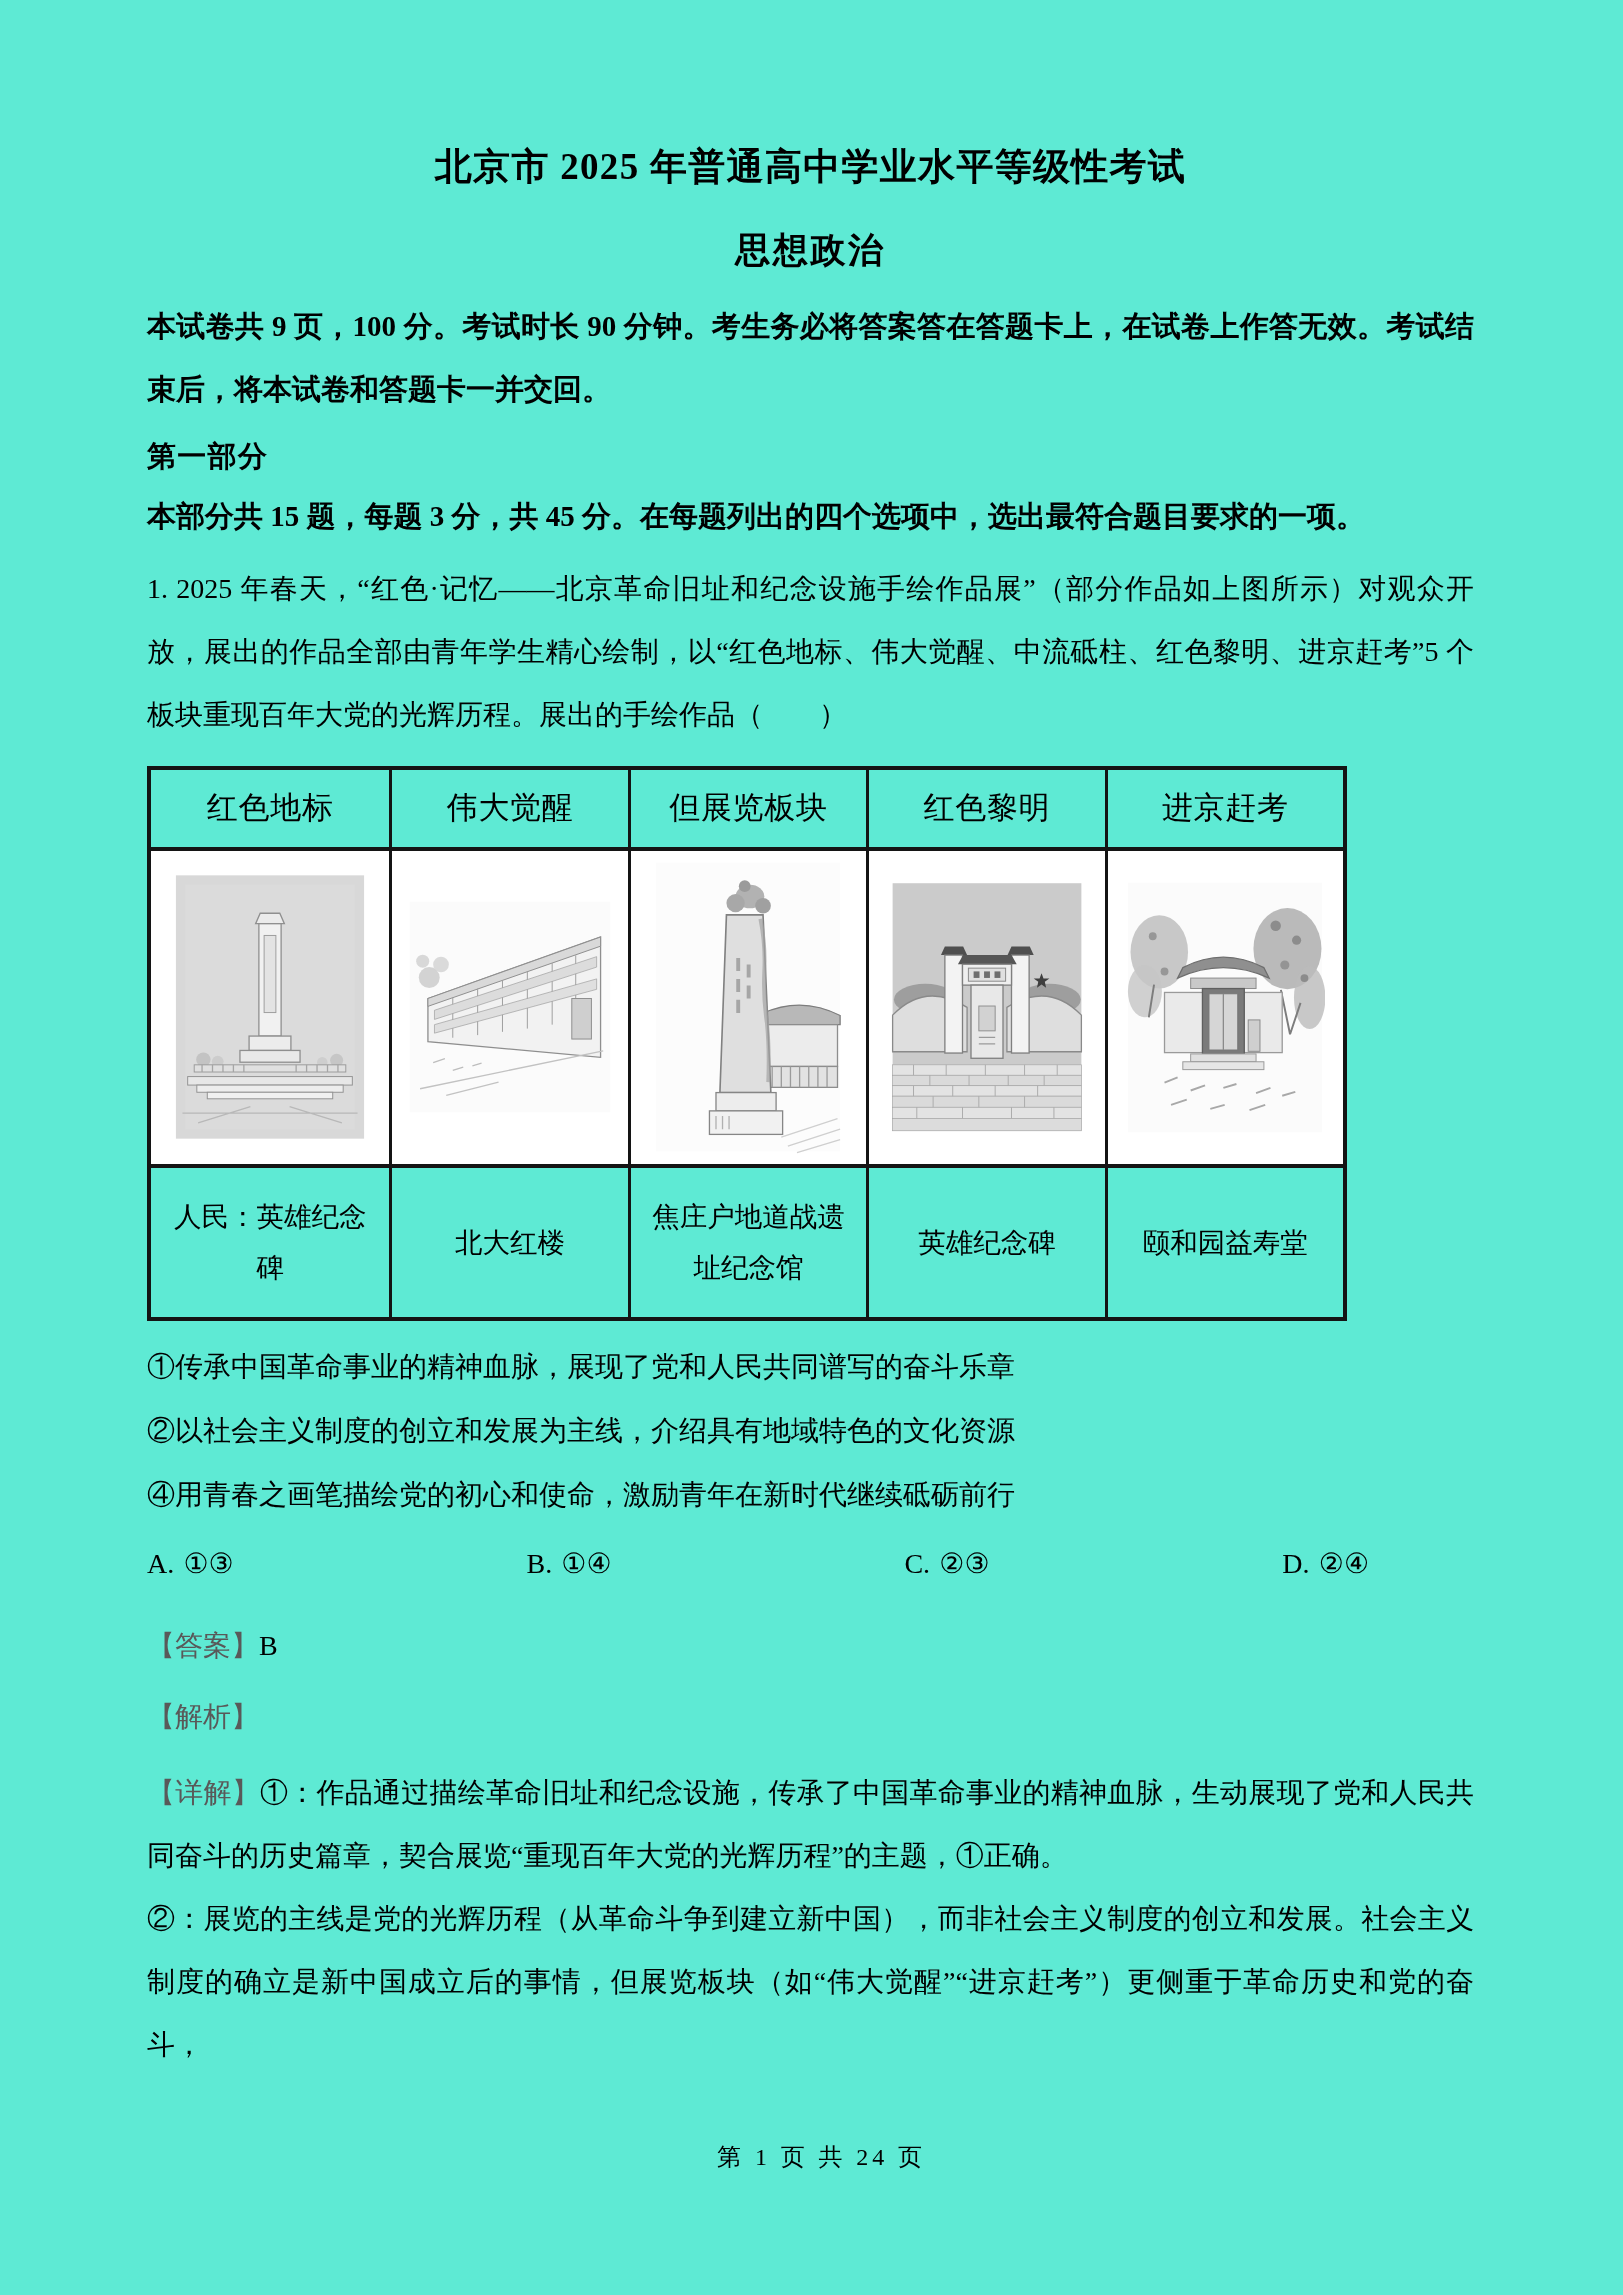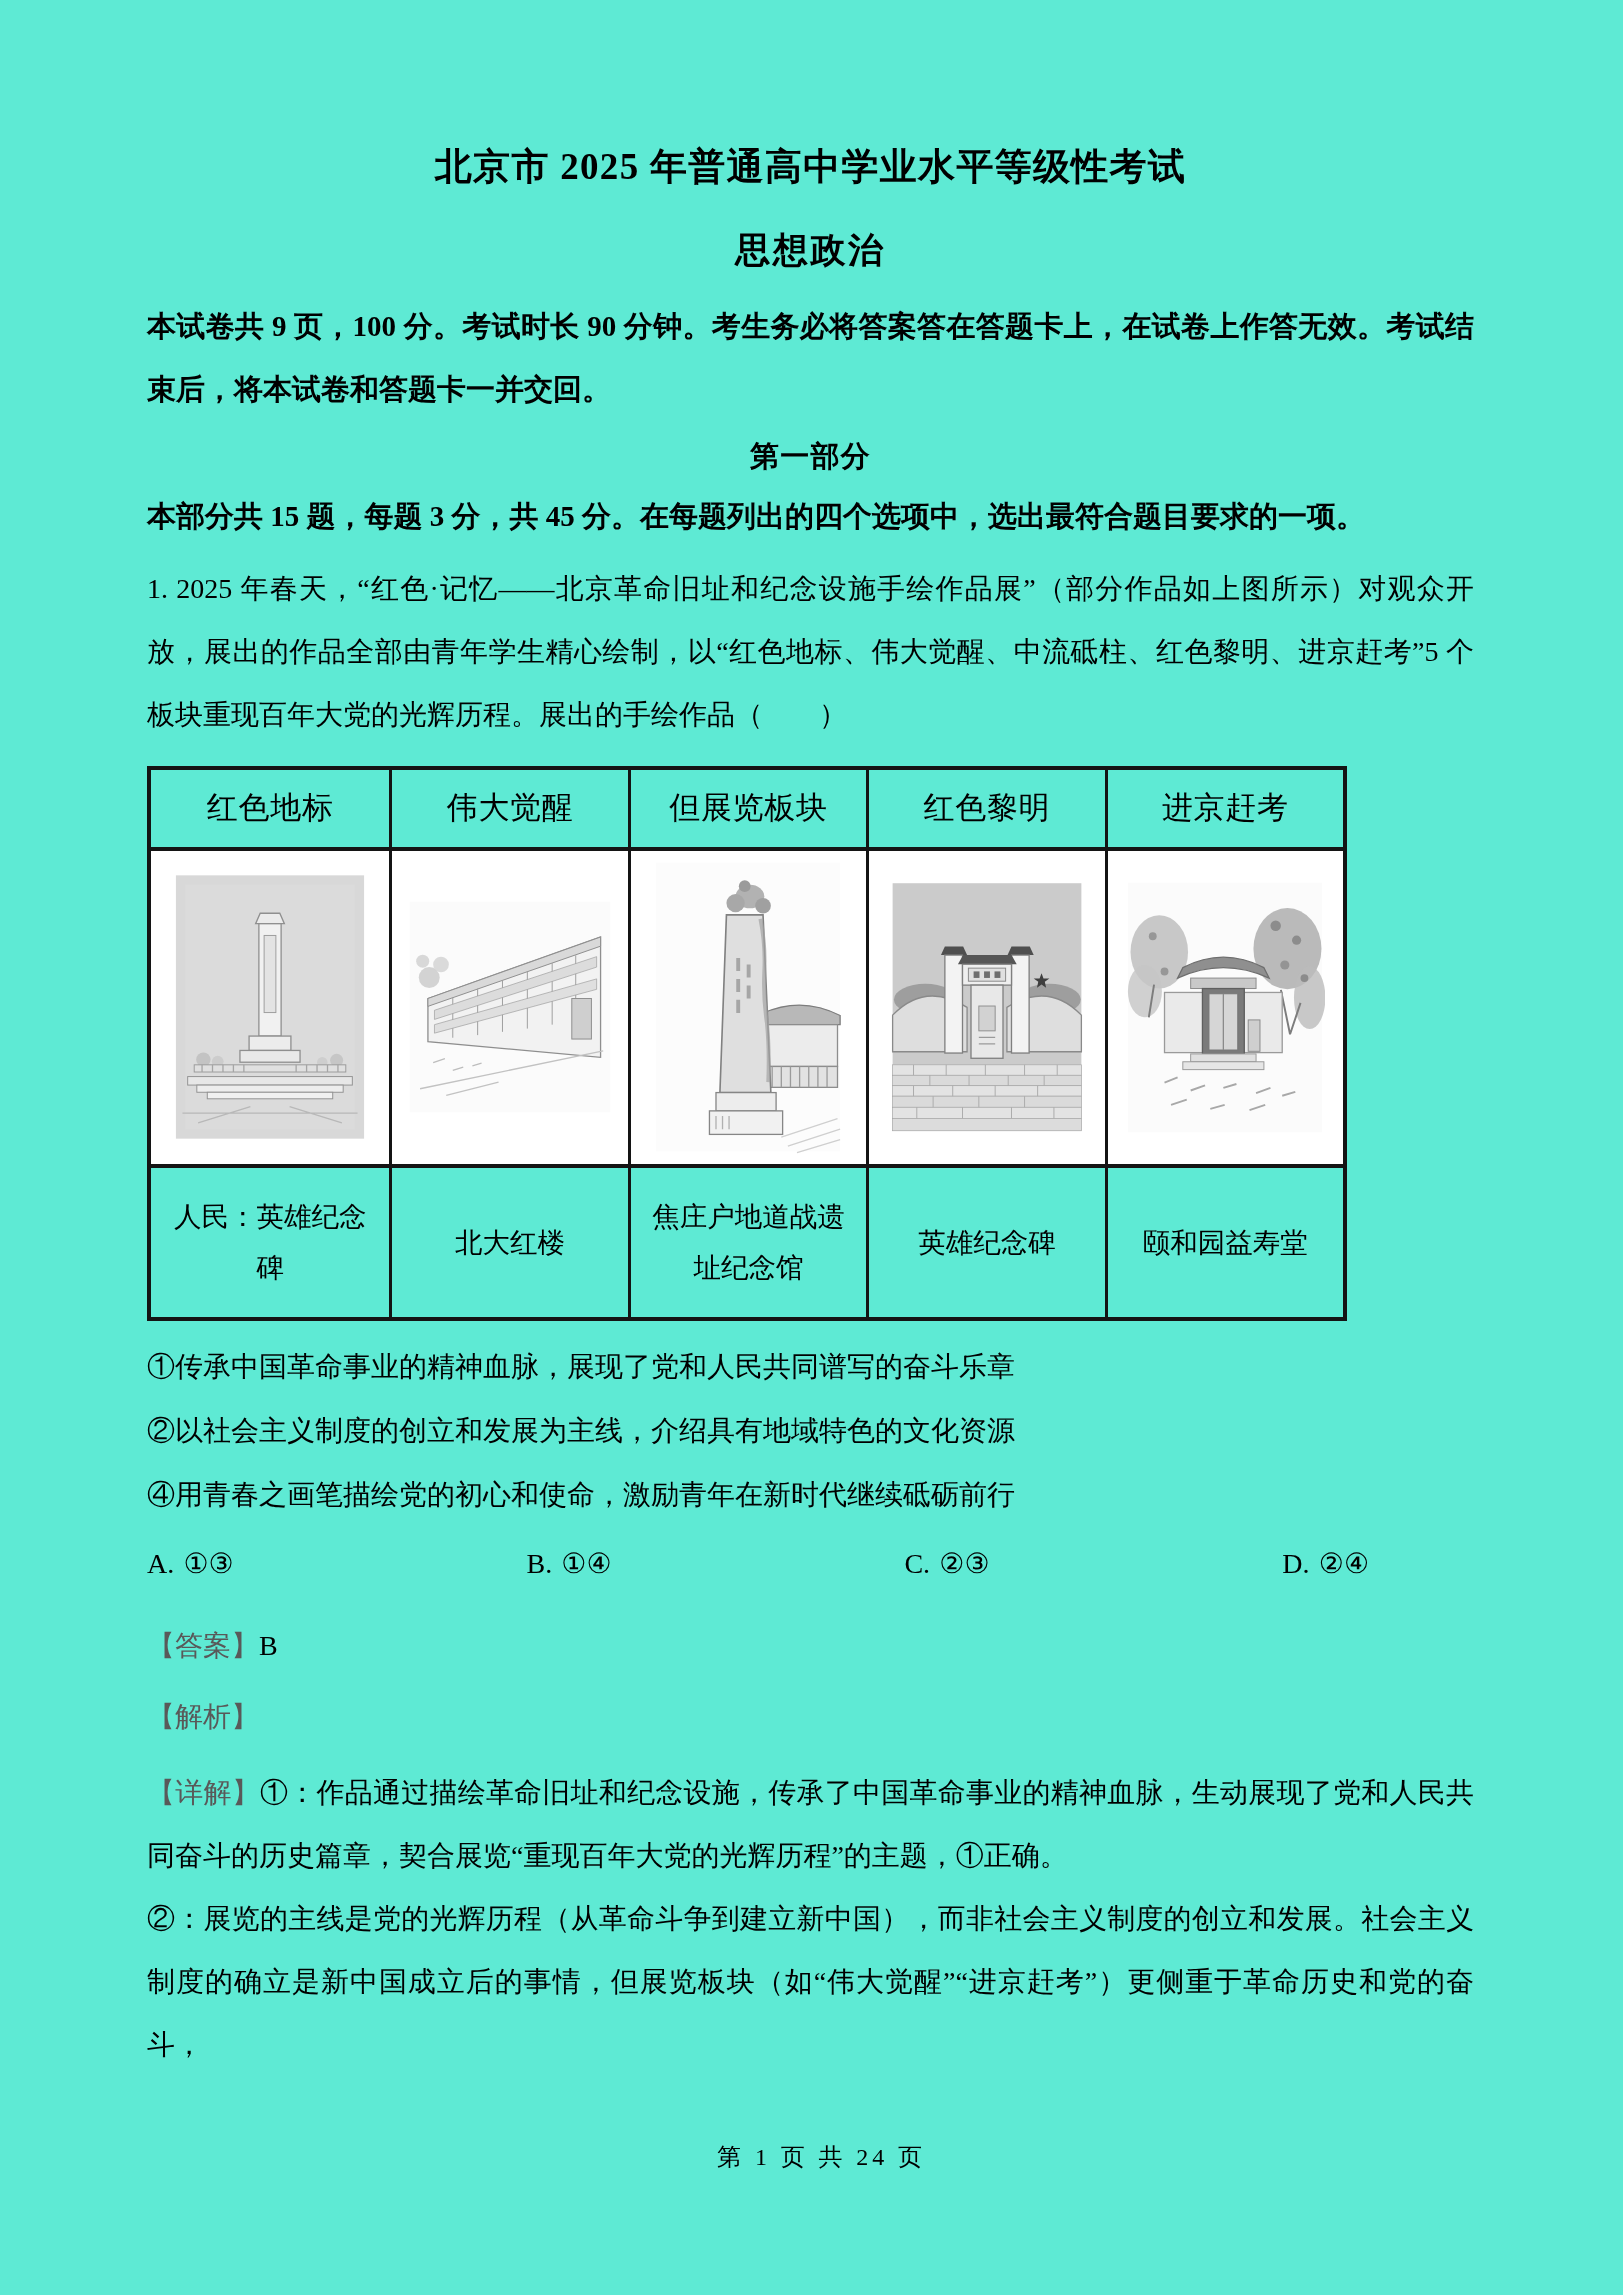--- a/index.html
+++ b/index.html
@@ -19,21 +19,21 @@
   .subtitle{
     font-size:35px;font-weight:bold;text-align:center;
     margin:43px 0 0 0;line-height:39px;letter-spacing:2.6px;
   }
   .notice{
     font-size:29px;font-weight:bold;line-height:63px;
     text-align:justify;text-justify:inter-ideograph;
     margin:25px 0 0 0;
   }
   .part-heading{
-    font-size:29px;font-weight:bold;text-align:center;
+    font-size:29px;font-weight:bold;text-align:left;
     margin:18.3px 0 0 0;line-height:34px;letter-spacing:1.3px;
   }
   .part-instr{
     font-size:29px;font-weight:bold;line-height:63px;
     text-align:justify;text-justify:inter-ideograph;
     margin:11.8px 0 0 0;
     font-family:Liberation Serif, serif;
   }
   .stem{
     font-size:28px;line-height:63px;

